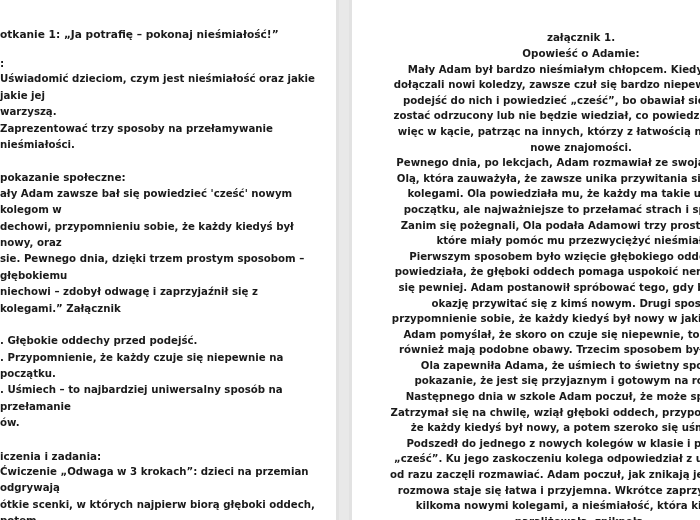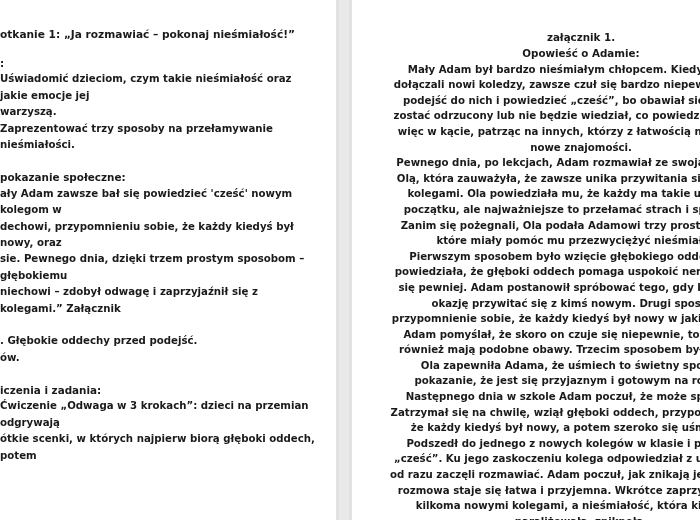--- a/index.html
+++ b/index.html
@@ -118,38 +118,40 @@
   }
 </style>
 </head>
 <body>
 
 <div id="viewport">
 
   <div class="page" id="page-left">
     <div class="doc-text">
 
-      <p class="title-line">otkanie 1: „Ja rozmawiać – pokonaj nieśmiałość!”</p>
+      <p class="title-line">otkanie 1: „Ja potrafię – pokonaj nieśmiałość!”</p>
 
       <p class="heading">:</p>
-      <p class="body-line">   Uświadomić dzieciom, czym takie nieśmiałość oraz jakie emocje jej</p>
+      <p class="body-line">   Uświadomić dzieciom, czym jest nieśmiałość oraz jakie jakie jej</p>
       <p class="body-line">warzyszą.</p>
       <p class="body-line">   Zaprezentować trzy sposoby na przełamywanie nieśmiałości.</p>
 
       <div class="spacer"></div>
 
       <p class="heading">pokazanie społeczne:</p>
       <p class="body-line">ały Adam zawsze bał się powiedzieć 'cześć' nowym kolegom w</p>
       <p class="body-line">dechowi, przypomnieniu sobie, że każdy kiedyś był nowy, oraz</p>
       <p class="body-line">sie. Pewnego dnia, dzięki trzem prostym sposobom – głębokiemu</p>
       <p class="body-line">niechowi – zdobył odwagę i zaprzyjaźnił się z kolegami.” Załącznik</p>
 
       <div class="spacer"></div>
 
       <p class="body-line">. Głębokie oddechy przed podejść.</p>
+      <p class="body-line">. Przypomnienie, że każdy czuje się niepewnie na początku.</p>
+      <p class="body-line">. Uśmiech – to najbardziej uniwersalny sposób na przełamanie</p>
       <p class="body-line">ów.</p>
 
       <div class="spacer"></div>
 
       <p class="heading">iczenia i zadania:</p>
       <p class="body-line">   Ćwiczenie „Odwaga w 3 krokach”: dzieci na przemian odgrywają</p>
       <p class="body-line">ótkie scenki, w których najpierw biorą głęboki oddech, potem</p>
 
     </div>
   </div>

